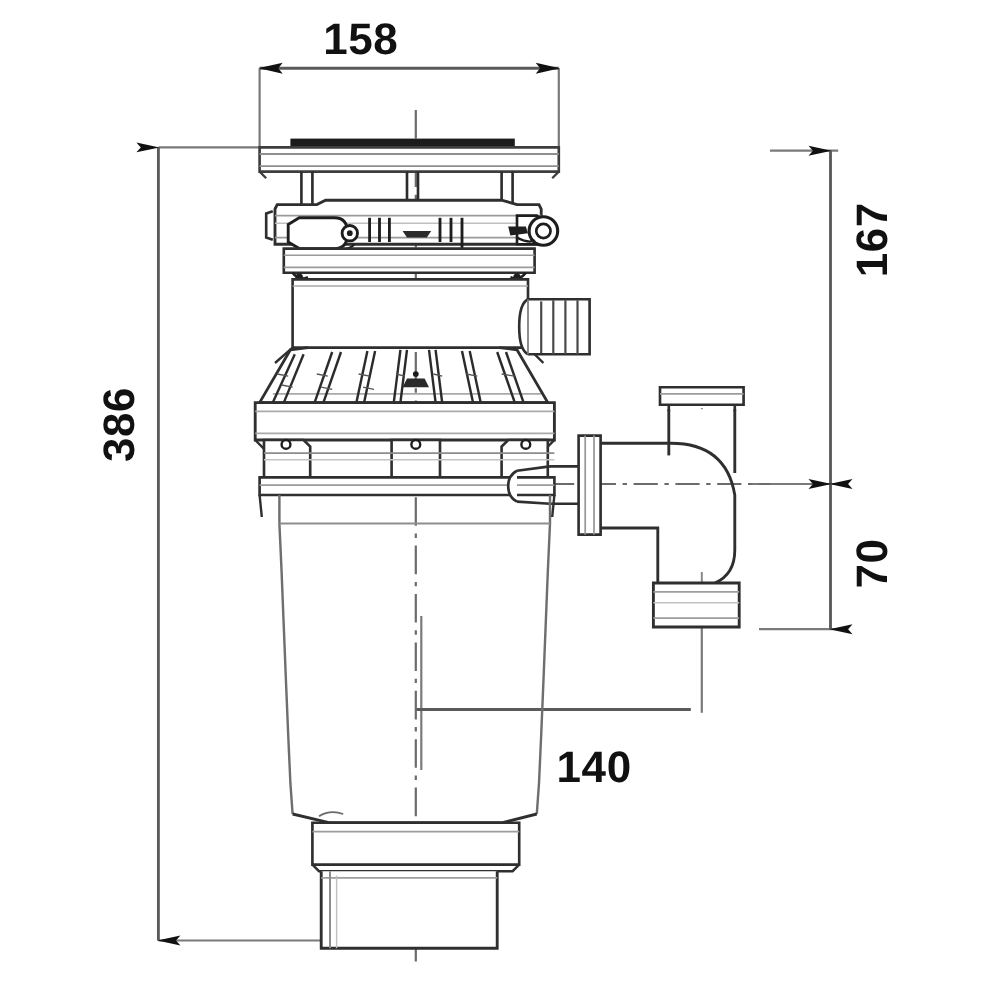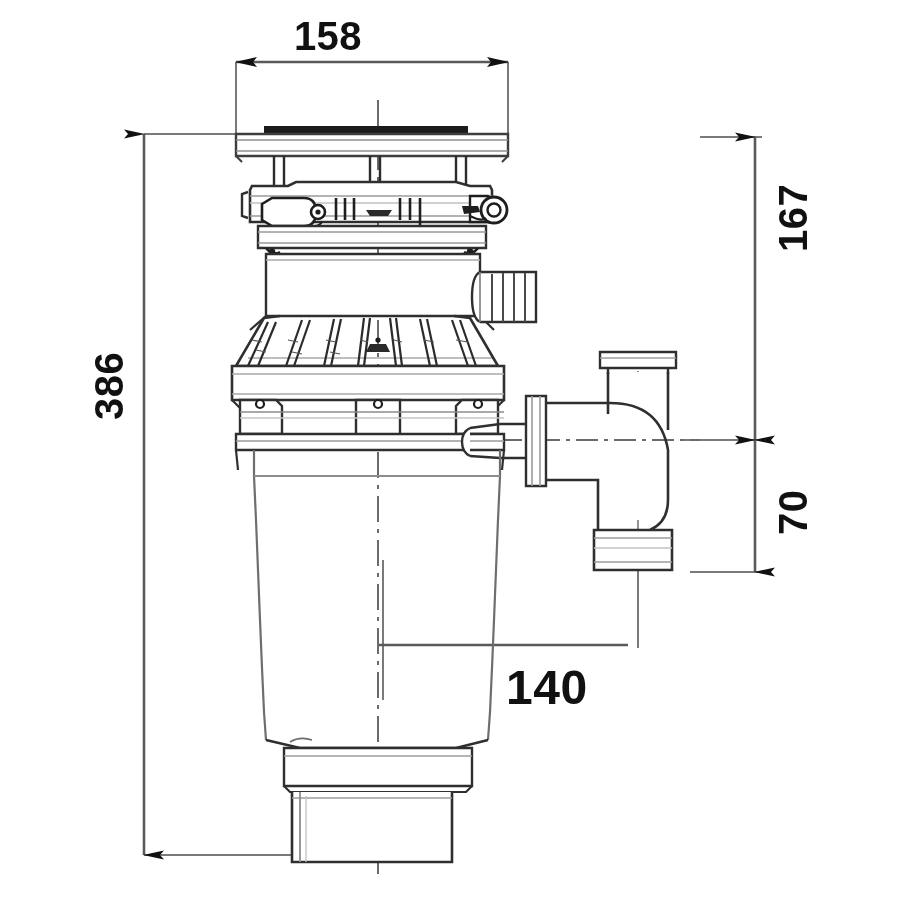--- a/index.html
+++ b/index.html
@@ -57,22 +57,22 @@
   }
   .dim-70 {
     left: 771px;
     top: 535px;
     font-size: 40px;
     transform: rotate(-90deg);
     transform-origin: left top;
   }
   .dim-140 {
     left: 506px;
-    top: 660px;
-    font-size: 48px;
+    top: 676px;
+    font-size: 40px;
   }
 </style>
 </head>
 <body>
 
 <div id="stage">
 
   <svg id="drawing" viewBox="0 0 900 900" xmlns="http://www.w3.org/2000/svg">
     <defs>
       <marker id="arrUp" markerWidth="14" markerHeight="22" refX="7" refY="1" orient="auto" markerUnits="userSpaceOnUse">

